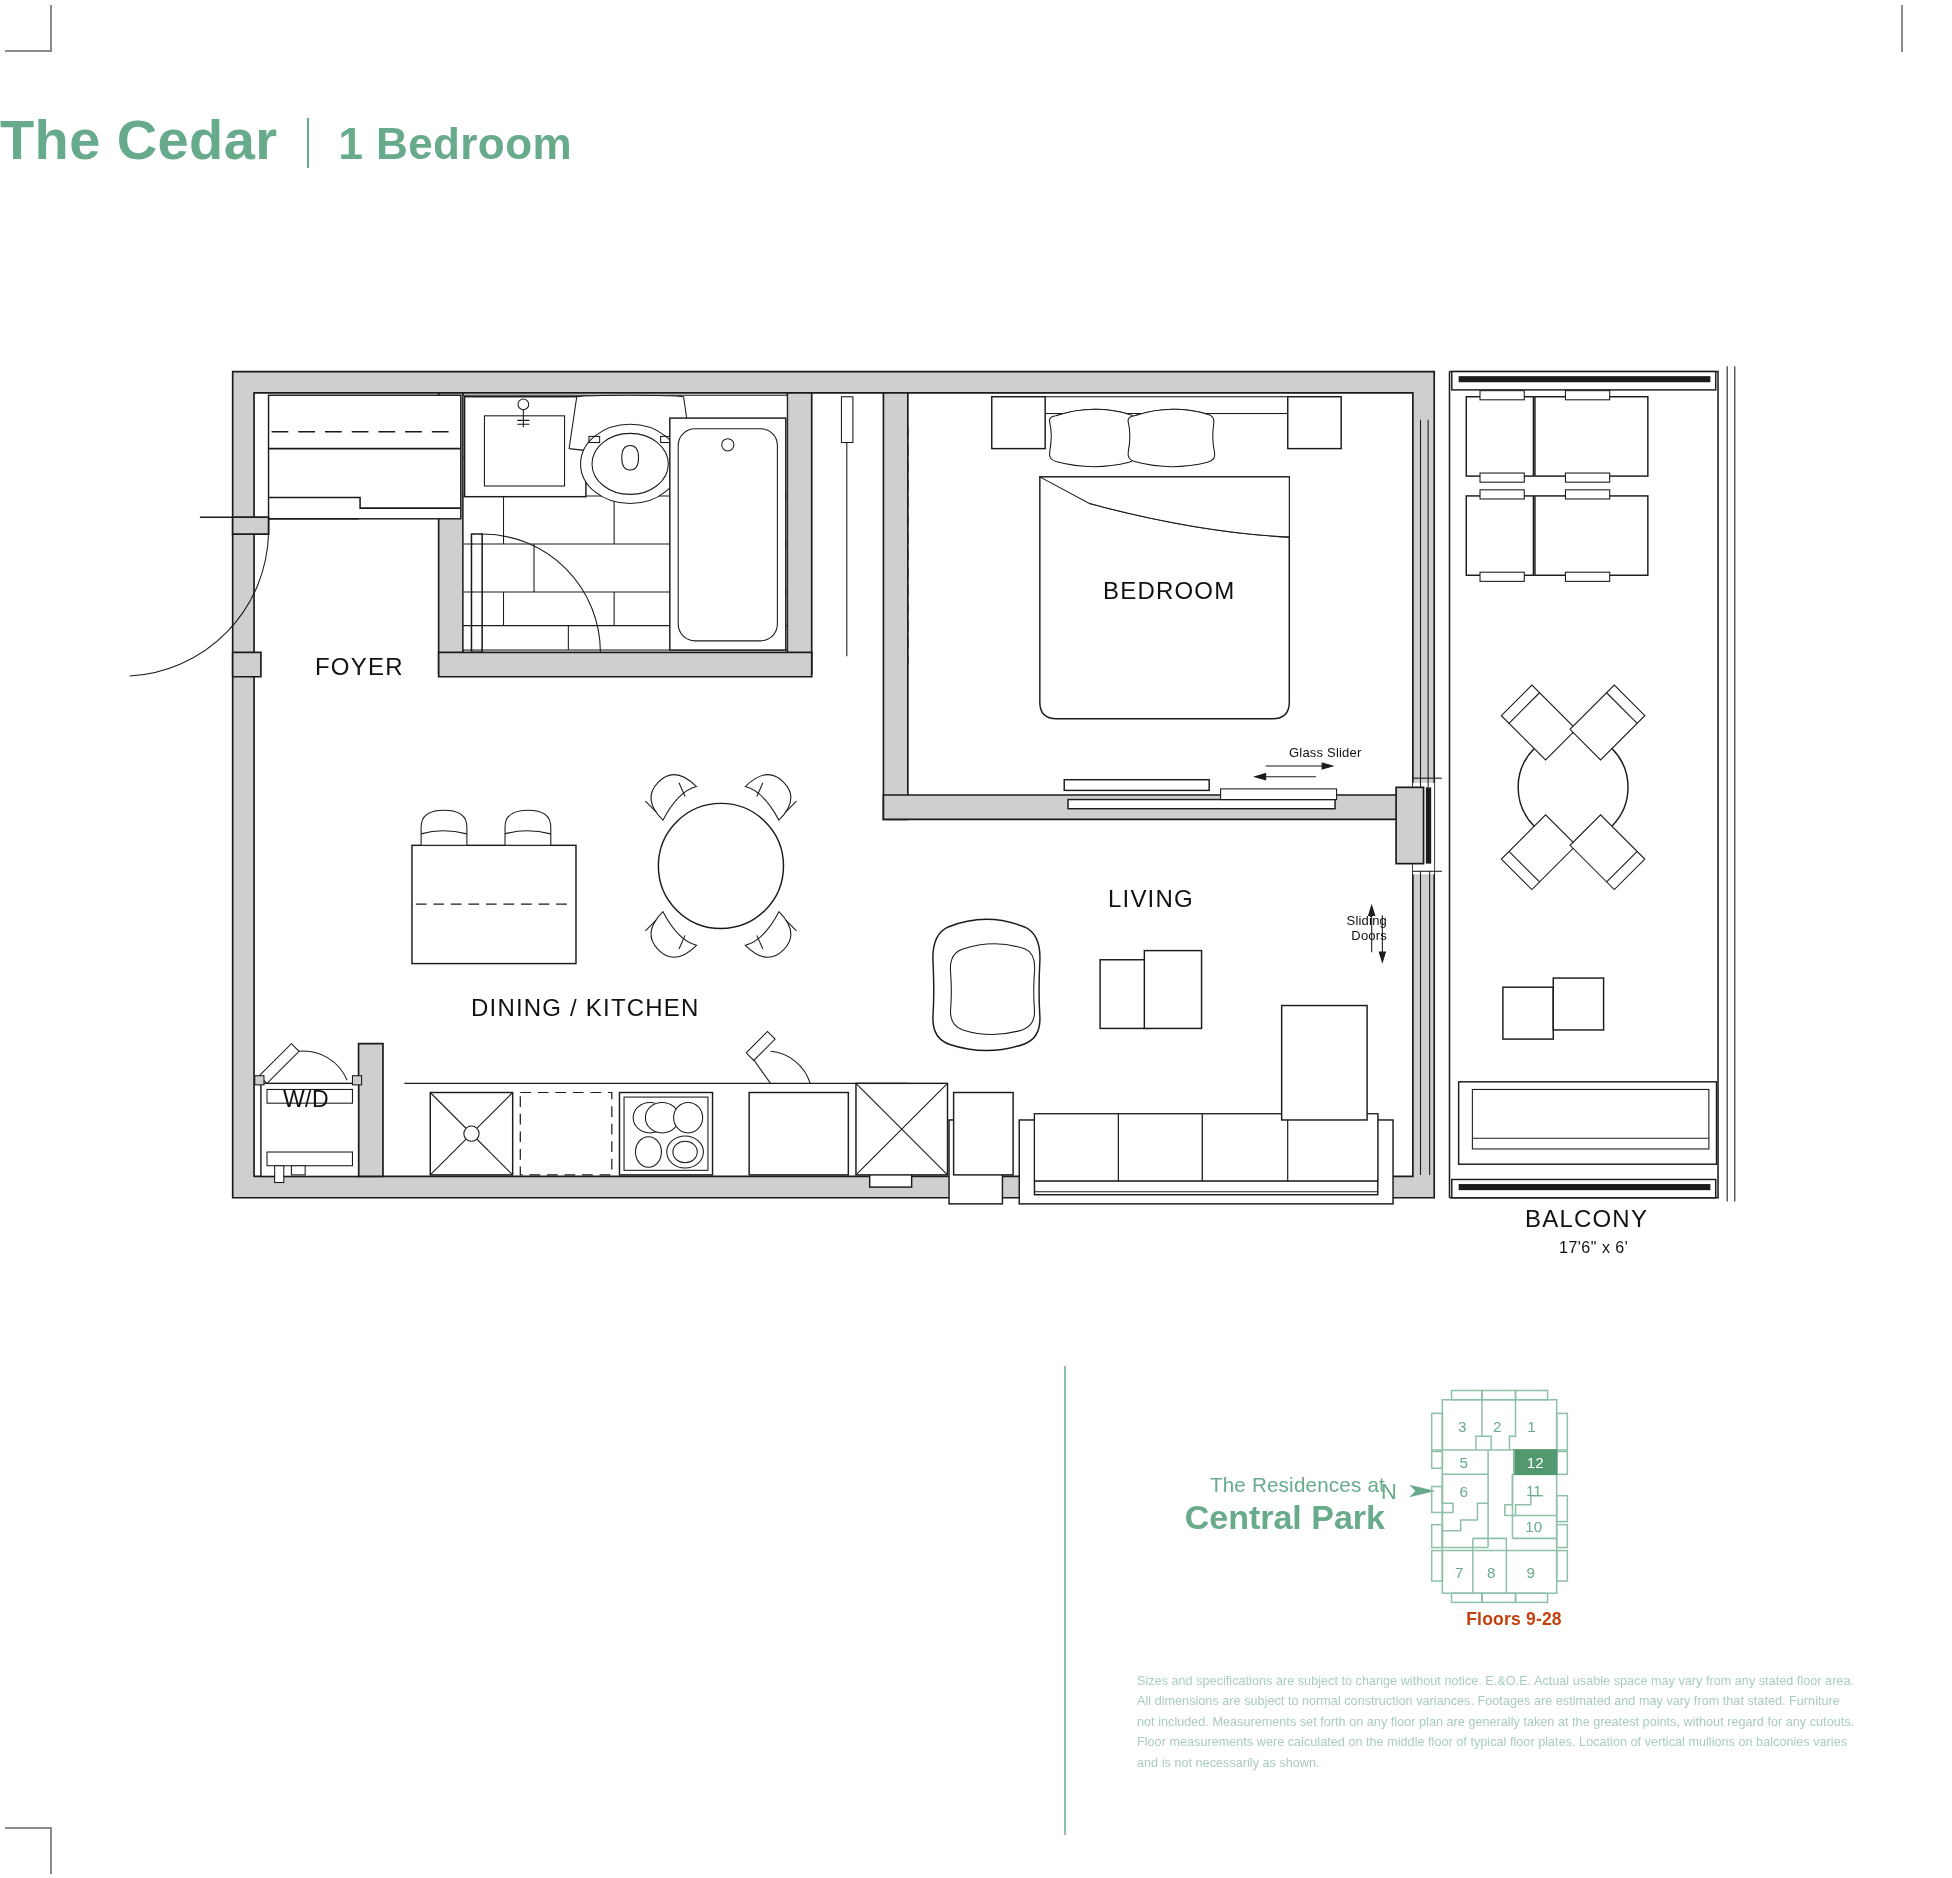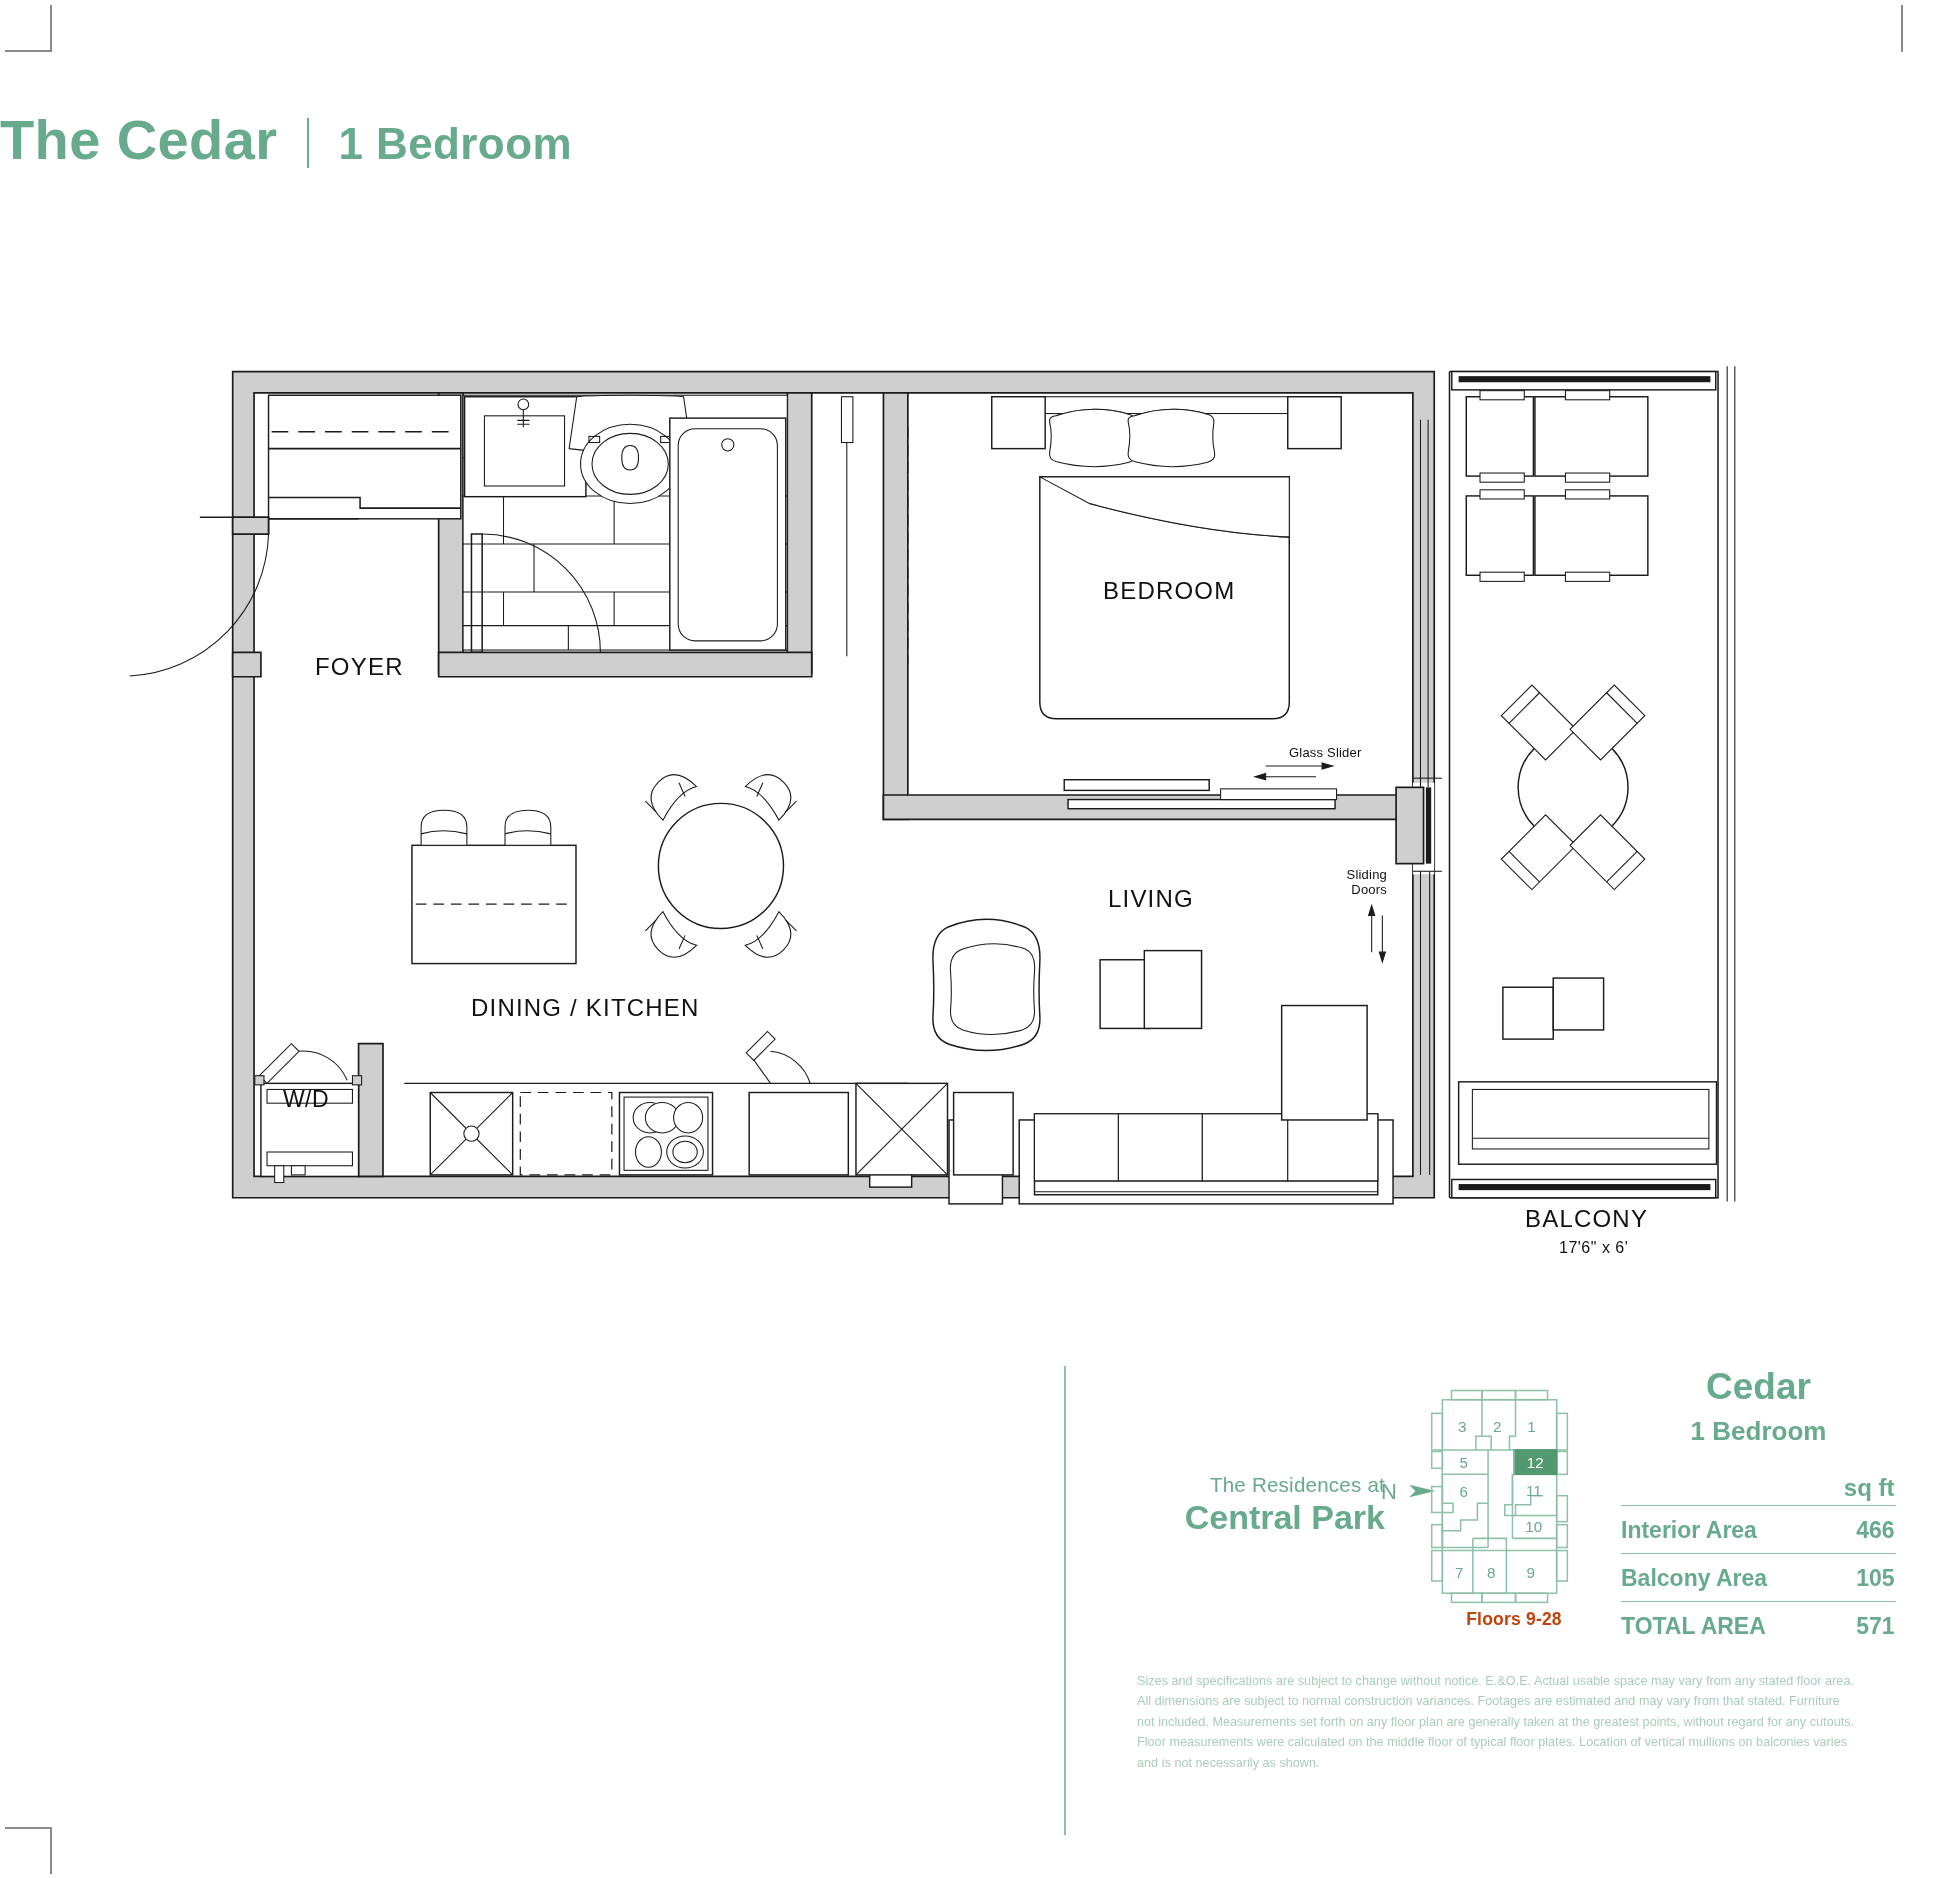--- a/index.html
+++ b/index.html
@@ -542,21 +542,21 @@
 
   <div class="rlabel" style="left:315px; top:653px;">FOYER</div>
   <div class="rlabel" style="left:1103px; top:577px;">BEDROOM</div>
   <div class="rlabel" style="left:1108px; top:885px;">LIVING</div>
   <div class="rlabel" style="left:471px; top:994px;">DINING / KITCHEN</div>
   <div class="rlabel" style="left:283px; top:1086px; font-size:23px; letter-spacing:0.4px;">W/D</div>
   <div class="rlabel" style="left:1525px; top:1205px;">BALCONY</div>
   <div class="rlabel sub" style="left:1559px; top:1239px;">17'6" x 6'</div>
 
   <div class="rlabel small" style="left:1249px; top:746px;margin-left:40px;">Glass Slider</div>
-  <div class="rlabel small" style="left:1341px; top:868px; text-align:right; width:46px;">
+  <div class="rlabel small" style="left:1341px; top:914px; text-align:right; width:46px;">
     <span>Sliding</span><br>
     <span>Doors</span>
   </div>
 </div>
 
 <div id="legend">
   <div class="vrule"></div>
 
   <div class="brand">
     <div class="l1">The Residences at</div>
@@ -631,37 +631,16 @@
       <text class="kp-num" x="44" y="142">6</text>
       <text class="kp-num" x="136" y="140">11</text>
       <text class="kp-num" x="136" y="188">10</text>
       <text class="kp-num" x="38" y="248">7</text>
       <text class="kp-num" x="80" y="248">8</text>
       <text class="kp-num" x="132" y="248">9</text>
     </svg>
     <div class="cap">Floors 9-28</div>
   </div>
 
-  <div id="areas">
-    <div class="unit-name">Cedar</div>
-    <div class="unit-type">1 Bedroom</div>
-    <div class="sqft">sq ft</div>
-    <table>
-      <tbody>
-          <tr>
-        <td>Interior Area</td>
-        <td class="val">466</td>
-      </tr>
-      <tr>
-        <td>Balcony Area</td>
-        <td class="val">105</td>
-      </tr>
-      <tr>
-        <td>TOTAL AREA</td>
-        <td class="val">571</td>
-      </tr>
-    </tbody>
-      </table>
-  </div>
 </div>
 
 <div id="disclaimer">Sizes and specifications are subject to change without notice. E.&amp;O.E. Actual usable space may vary from any stated floor area. All dimensions are subject to normal construction variances. Footages are estimated and may vary from that stated. Furniture not included. Measurements set forth on any floor plan are generally taken at the greatest points, without regard for any cutouts. Floor measurements were calculated on the middle floor of typical floor plates. Location of vertical mullions on balconies varies and is not necessarily as shown.</div>
 
 
 </body></html>

